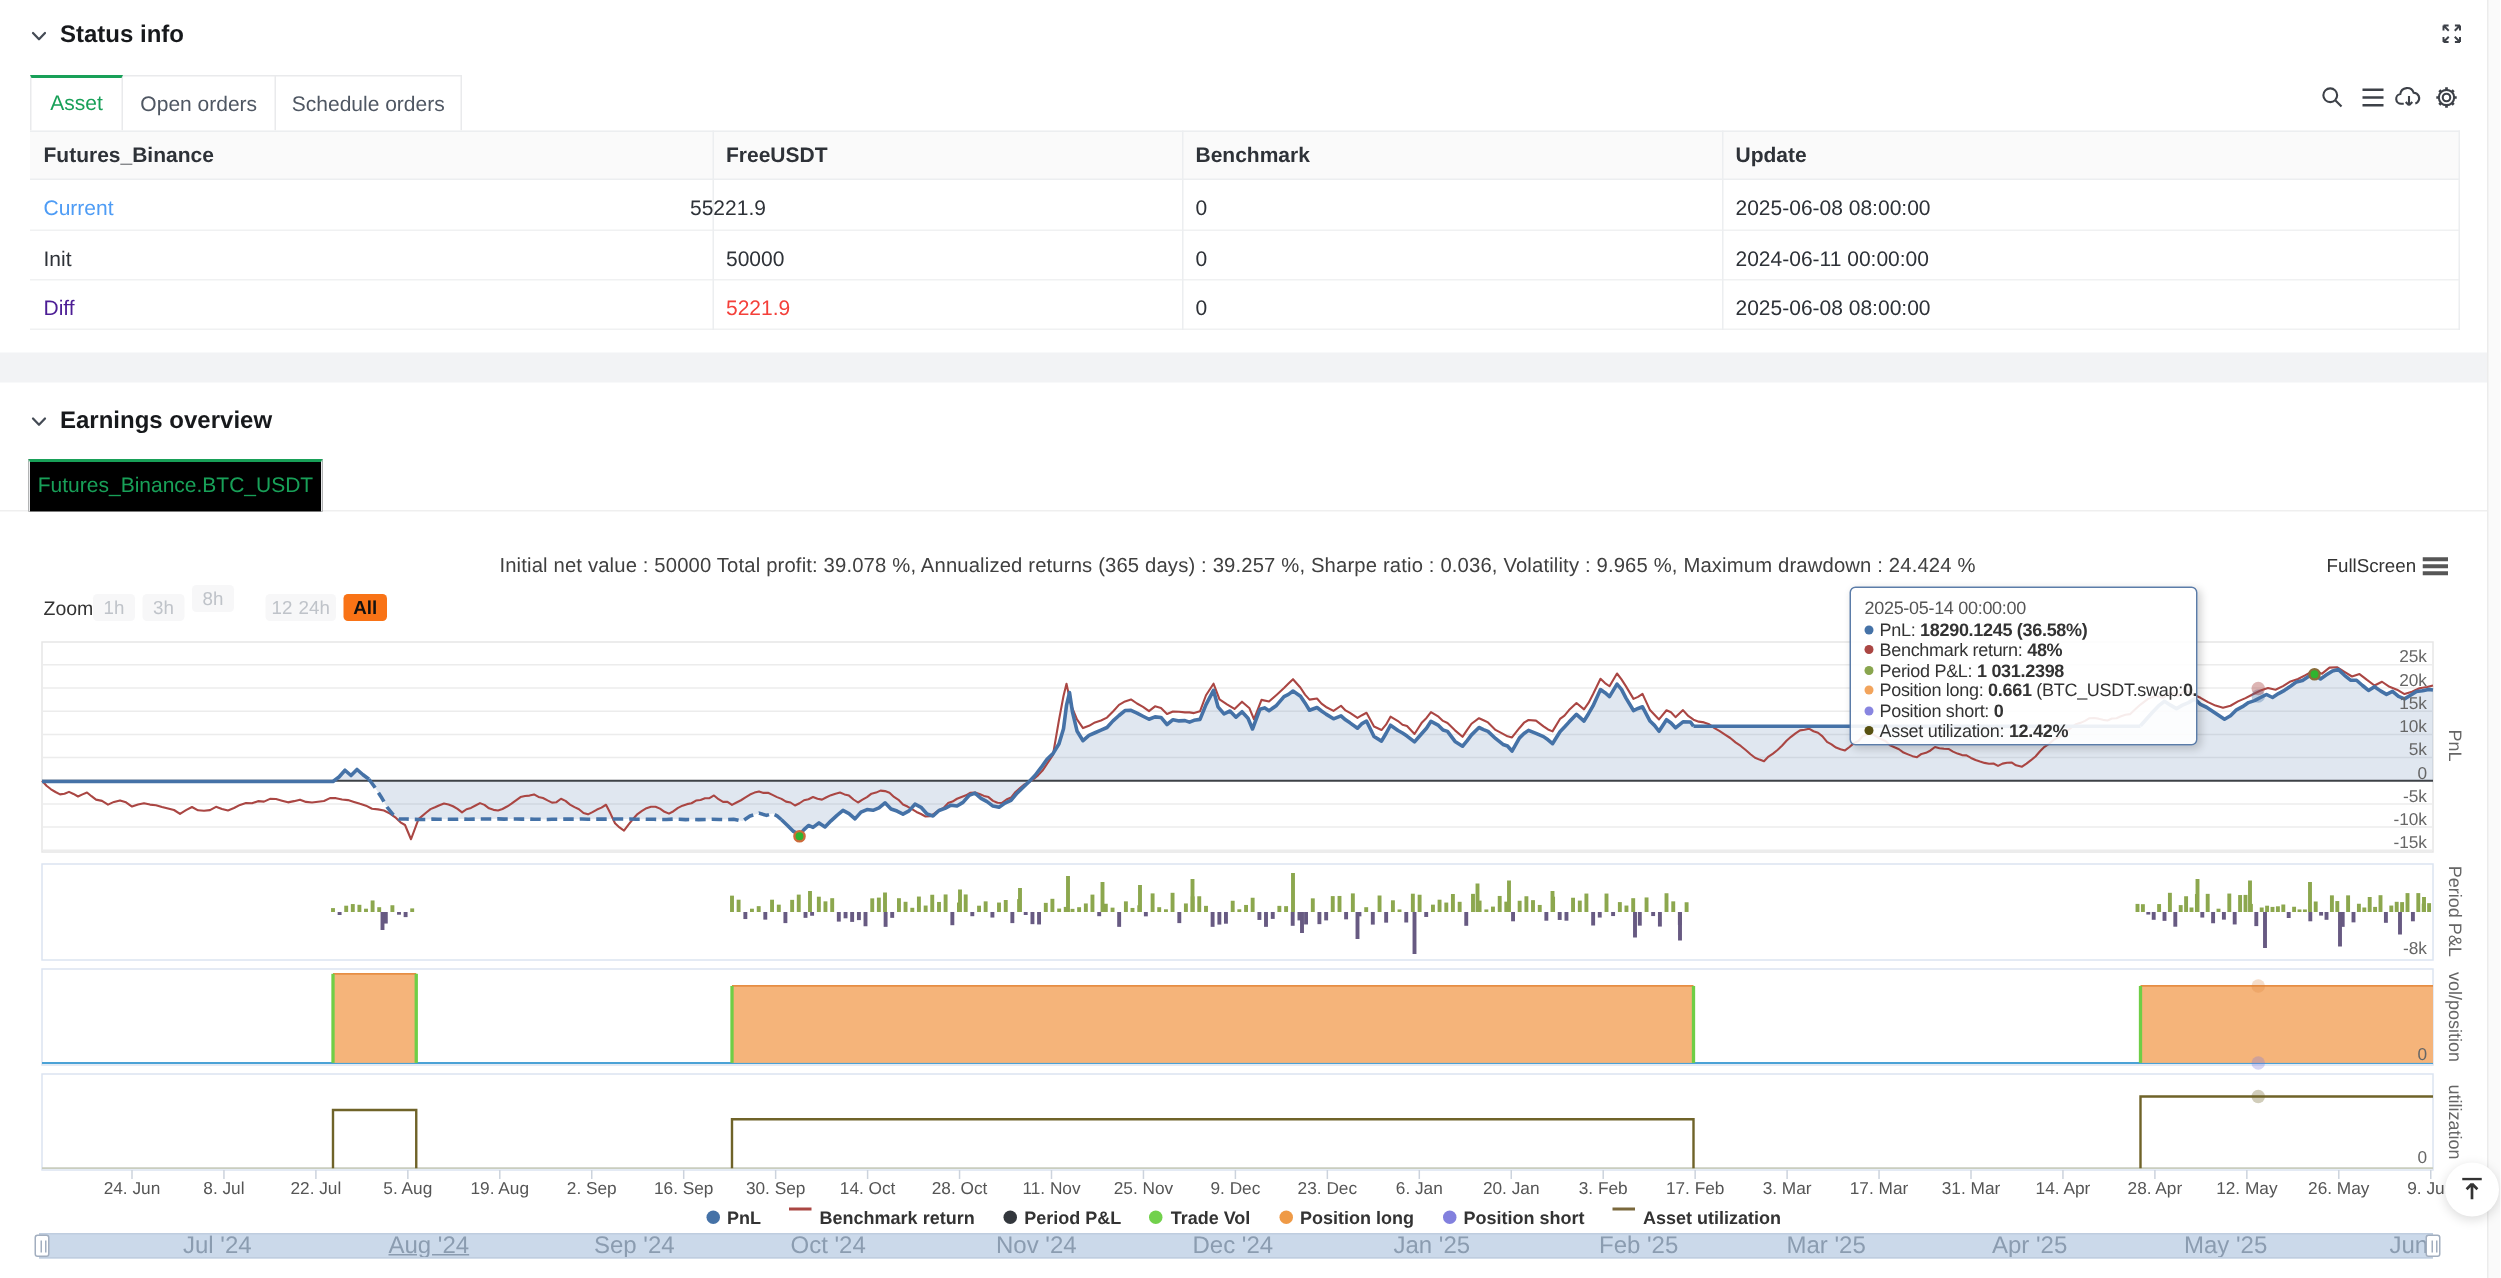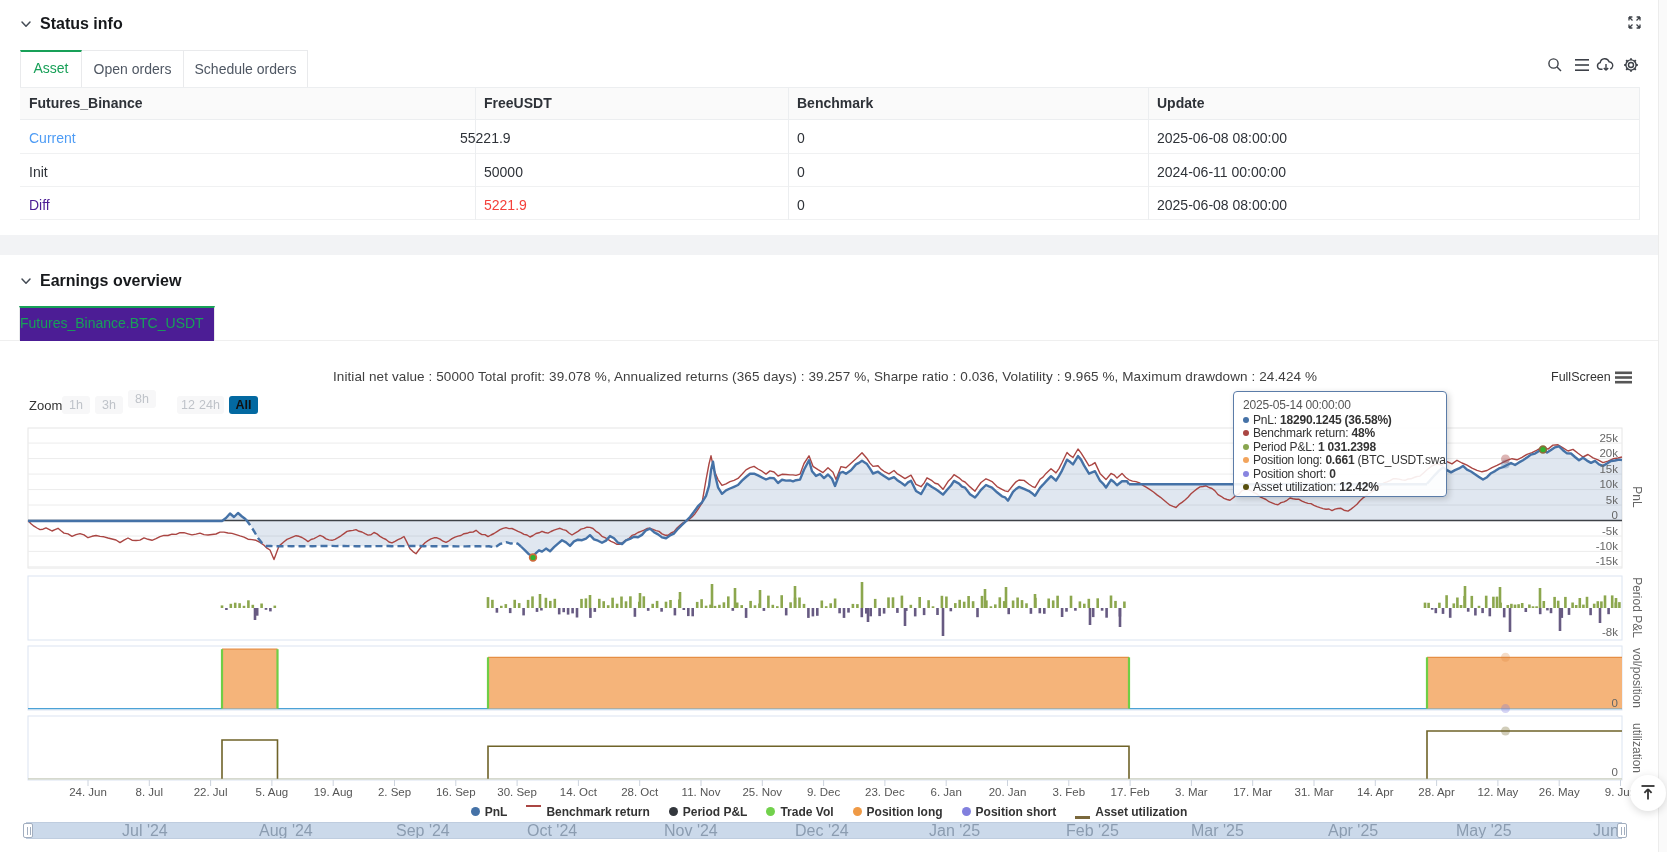--- a/index.html
+++ b/index.html
@@ -88,40 +88,40 @@
   <div class="abs" style="left:777px;top:110px;">0</div>
   <div class="abs" style="left:1137px;top:110px;">2025-06-08 08:00:00</div>
 </div>
 
 <svg class="abs" style="left:19px;top:274px;" width="14" height="14" viewBox="0 0 14 14">
     <path d="M3 5 L7 9.2 L11 5" fill="none" stroke="#444b55" stroke-width="1.5" stroke-linecap="round" stroke-linejoin="round"></path>
   </svg>
 <div class="abs ttl" style="left:40px;top:272px;">Earnings overview</div>
 
 <div class="abs" style="left:0px;top:340px;width:1658px;height:1px;background:#efefef;"></div>
-<div class="abs" style="left:19px;top:306px;width:196px;height:35px;background:#4c1d95;border:1px solid #e8e9eb;border-top:2px solid #18a058;border-bottom:none;color:#18a058;font-size:14px;text-align:left;line-height:31px;">Futures_Binance.BTC_USDT</div>
+<div class="abs" style="left:19px;top:306px;width:196px;height:35px;background:#000000;border:1px solid #e8e9eb;border-top:2px solid #18a058;border-bottom:none;color:#18a058;font-size:14px;text-align:center;line-height:31px;">Futures_Binance.BTC_USDT</div>
 
 <div class="abs" style="left:28px;top:369px;width:1594px;text-align:center;font-size:13.5px;letter-spacing:0.1px;color:#404040;">Initial net value : 50000 Total profit: 39.078 %, Annualized returns (365 days) : 39.257 %, Sharpe ratio : 0.036, Volatility : 9.965 %, Maximum drawdown : 24.424 %</div>
 
 <div class="abs" style="left:1551px;top:370px;font-size:12.5px;color:#333;">FullScreen</div>
 <svg class="abs" style="left:1615px;top:371px;" width="17" height="13" viewBox="0 0 17 13">
   <g stroke="#565656" stroke-width="2.6">
       <line x1="0" y1="1.8" x2="17" y2="1.8"></line>
       <line x1="0" y1="6.5" x2="17" y2="6.5"></line>
       <line x1="0" y1="11.2" x2="17" y2="11.2"></line>
     </g>
 </svg>
 
 <div class="abs" style="left:29px;top:398px;font-size:13px;color:#333;">Zoom</div>
 <span class="zb" style="left:62px;top:396px;">1h</span>
 <span class="zb" style="left:95px;top:396px;">3h</span>
 <span class="zb" style="left:128px;top:390px;">8h</span>
 <span class="zb" style="left:161px;top:396px;width:29px;margin-left:16px;">12h</span>
 <span class="zb" style="left:195px;top:396px;width:29px;">24h</span>
-<span class="zb" style="left:229px;top:396px;width:29px;background:#0369a1;color:#111;font-weight:bold;">All</span>
+<span class="zb" style="left:229px;top:396px;width:29px;background:#f97316;color:#111;font-weight:bold;">All</span>
 
 <svg width="1667" height="852" viewBox="0 0 1667 852" style="position:absolute;left:0;top:0;" shape-rendering="auto">
 <rect x="28" y="428" width="1594" height="140" fill="none" stroke="#e6e6e6" stroke-width="1"></rect>
 <rect x="28" y="576" width="1594" height="64" fill="none" stroke="#dbe4f1" stroke-width="1"></rect>
 <rect x="28" y="646" width="1594" height="64" fill="none" stroke="#dbe4f1" stroke-width="1"></rect>
 <rect x="28" y="716" width="1594" height="64" fill="none" stroke="#dbe4f1" stroke-width="1"></rect>
 <line x1="28" y1="566.9" x2="1622" y2="566.9" stroke="#ececec" stroke-width="1"></line>
 <line x1="28" y1="551.4" x2="1622" y2="551.4" stroke="#ececec" stroke-width="1"></line>
 <line x1="28" y1="536.0" x2="1622" y2="536.0" stroke="#ececec" stroke-width="1"></line>
 <line x1="28" y1="505.0" x2="1622" y2="505.0" stroke="#ececec" stroke-width="1"></line>
@@ -465,27 +465,27 @@
 <text x="1636" y="748" font-size="12" fill="#666" text-anchor="middle" dominant-baseline="middle" transform="rotate(90 1636 748)">utilization</text>
 </svg>
 
 <div class="abs" style="left:0;top:803px;width:1658px;height:17px;display:flex;justify-content:center;align-items:center;gap:19px;font-size:12px;font-weight:bold;color:#333;">
   <span style="display:flex;align-items:center;gap:5px;"><i style="width:9px;height:9px;border-radius:50%;background:#4572A7;"></i>PnL</span>
   <span style="display:flex;align-items:flex-start;gap:5px;"><i style="width:15px;height:2.4px;background:#AA4643;"></i>Benchmark return</span>
   <span style="display:flex;align-items:center;gap:5px;"><i style="width:9px;height:9px;border-radius:50%;background:#33373d;"></i>Period P&amp;L</span>
   <span style="display:flex;align-items:center;gap:5px;"><i style="width:9px;height:9px;border-radius:50%;background:#72D14C;"></i>Trade Vol</span>
   <span style="display:flex;align-items:center;gap:5px;"><i style="width:9px;height:9px;border-radius:50%;background:#EF9A46;"></i>Position long</span>
   <span style="display:flex;align-items:center;gap:5px;"><i style="width:9px;height:9px;border-radius:50%;background:#8280DE;"></i>Position short</span>
-  <span style="display:flex;align-items:flex-end;gap:5px;"><i style="width:15px;height:2.4px;background:#7A683C;"></i>Asset utilization</span>
+  <span style="display:flex;align-items:flex-start;gap:5px;"><i style="width:15px;height:2.4px;background:#7A683C;"></i>Asset utilization</span>
 </div>
 
 <div class="abs" style="left:26px;top:822px;width:1596px;height:17px;background:#cbd9ea;border:1px solid #bfcddf;">
   <div style="position:relative;width:100%;height:100%;font-size:16px;color:#8b9cb0;overflow:hidden;white-space:nowrap;text-align:center;">
     <span style="position:absolute;left:95px;top:0;line-height:16px;">Jul '24</span>
-<span style="position:absolute;left:232px;top:0;line-height:16px;">Aug '24</span>
+<span style="position:absolute;left:232px;top:0;line-height:16px;text-decoration:underline;">Aug '24</span>
 <span style="position:absolute;left:369px;top:0;line-height:16px;">Sep '24</span>
 <span style="position:absolute;left:500px;top:0;line-height:16px;">Oct '24</span>
 <span style="position:absolute;left:637px;top:0;line-height:16px;">Nov '24</span>
 <span style="position:absolute;left:768px;top:0;line-height:16px;">Dec '24</span>
 <span style="position:absolute;left:902px;top:0;line-height:16px;">Jan '25</span>
 <span style="position:absolute;left:1039px;top:0;line-height:16px;">Feb '25</span>
 <span style="position:absolute;left:1164px;top:0;line-height:16px;">Mar '25</span>
 <span style="position:absolute;left:1301px;top:0;line-height:16px;">Apr '25</span>
 <span style="position:absolute;left:1429px;top:0;line-height:16px;">May '25</span>
 <span style="position:absolute;left:1566px;top:0;line-height:16px;">Jun '25</span>
@@ -495,21 +495,21 @@
   <div class="abs" style="left:2.5px;top:2.5px;width:1px;height:8px;background:#a2aebf;"></div>
   <div class="abs" style="left:5.5px;top:2.5px;width:1px;height:8px;background:#a2aebf;"></div>
 </div>
 <div class="abs" style="left:1617px;top:823px;width:10px;height:14.5px;background:#fff;border:1px solid #a2aebf;border-radius:2px;">
   <div class="abs" style="left:2.5px;top:2.5px;width:1px;height:8px;background:#a2aebf;"></div>
   <div class="abs" style="left:5.5px;top:2.5px;width:1px;height:8px;background:#a2aebf;"></div>
 </div>
 
 <div class="abs" style="left:1658px;top:0;width:9px;height:852px;background:#fafafa;border-left:1px solid #ececec;"></div>
 
-<div class="abs" style="left:1233px;top:391px;width:214px;height:106px;background:rgba(255,255,255,0.9);border:1px solid #5b7ca8;border-radius:4px;box-shadow:2px 2px 6px rgba(0,0,0,0.18);font-size:12px;letter-spacing:-0.2px;color:#333;padding:6px 9px 4px 9px;z-index:5;white-space:nowrap;overflow:hidden;">
+<div class="abs" style="left:1233px;top:391px;width:232px;height:106px;background:rgba(255,255,255,0.9);border:1px solid #5b7ca8;border-radius:4px;box-shadow:2px 2px 6px rgba(0,0,0,0.18);font-size:12px;letter-spacing:-0.2px;color:#333;padding:6px 9px 4px 9px;z-index:5;white-space:nowrap;overflow:hidden;">
   <div style="color:#555;margin-bottom:2px;">2025-05-14 00:00:00</div>
   <div style="line-height:13.4px;"><i style="display:inline-block;width:6px;height:6px;border-radius:50%;background:#4572A7;margin-right:4px;vertical-align:1px;"></i>PnL: <b>18290.1245 (36.58%)</b></div>
   <div style="line-height:13.4px;"><i style="display:inline-block;width:6px;height:6px;border-radius:50%;background:#AA4643;margin-right:4px;vertical-align:1px;"></i>Benchmark return: <b>48%</b></div>
   <div style="line-height:13.4px;"><i style="display:inline-block;width:6px;height:6px;border-radius:50%;background:#89A54E;margin-right:4px;vertical-align:1px;"></i>Period P&amp;L: <b>1 031.2398</b></div>
   <div style="line-height:13.4px;"><i style="display:inline-block;width:6px;height:6px;border-radius:50%;background:#F2A45C;margin-right:4px;vertical-align:1px;"></i>Position long: <b>0.661</b> (BTC_USDT.swap:<b>0.661</b>)</div>
   <div style="line-height:13.4px;"><i style="display:inline-block;width:6px;height:6px;border-radius:50%;background:#8885E0;margin-right:4px;vertical-align:1px;"></i>Position short: <b>0</b></div>
   <div style="line-height:13.4px;"><i style="display:inline-block;width:6px;height:6px;border-radius:50%;background:#57500F;margin-right:4px;vertical-align:1px;"></i>Asset utilization: <b>12.42%</b></div>
 </div>
 
 <div class="abs" style="left:1630px;top:775px;width:36px;height:36px;border-radius:50%;background:#fff;box-shadow:0 2px 8px rgba(0,0,0,0.15);z-index:6;">

